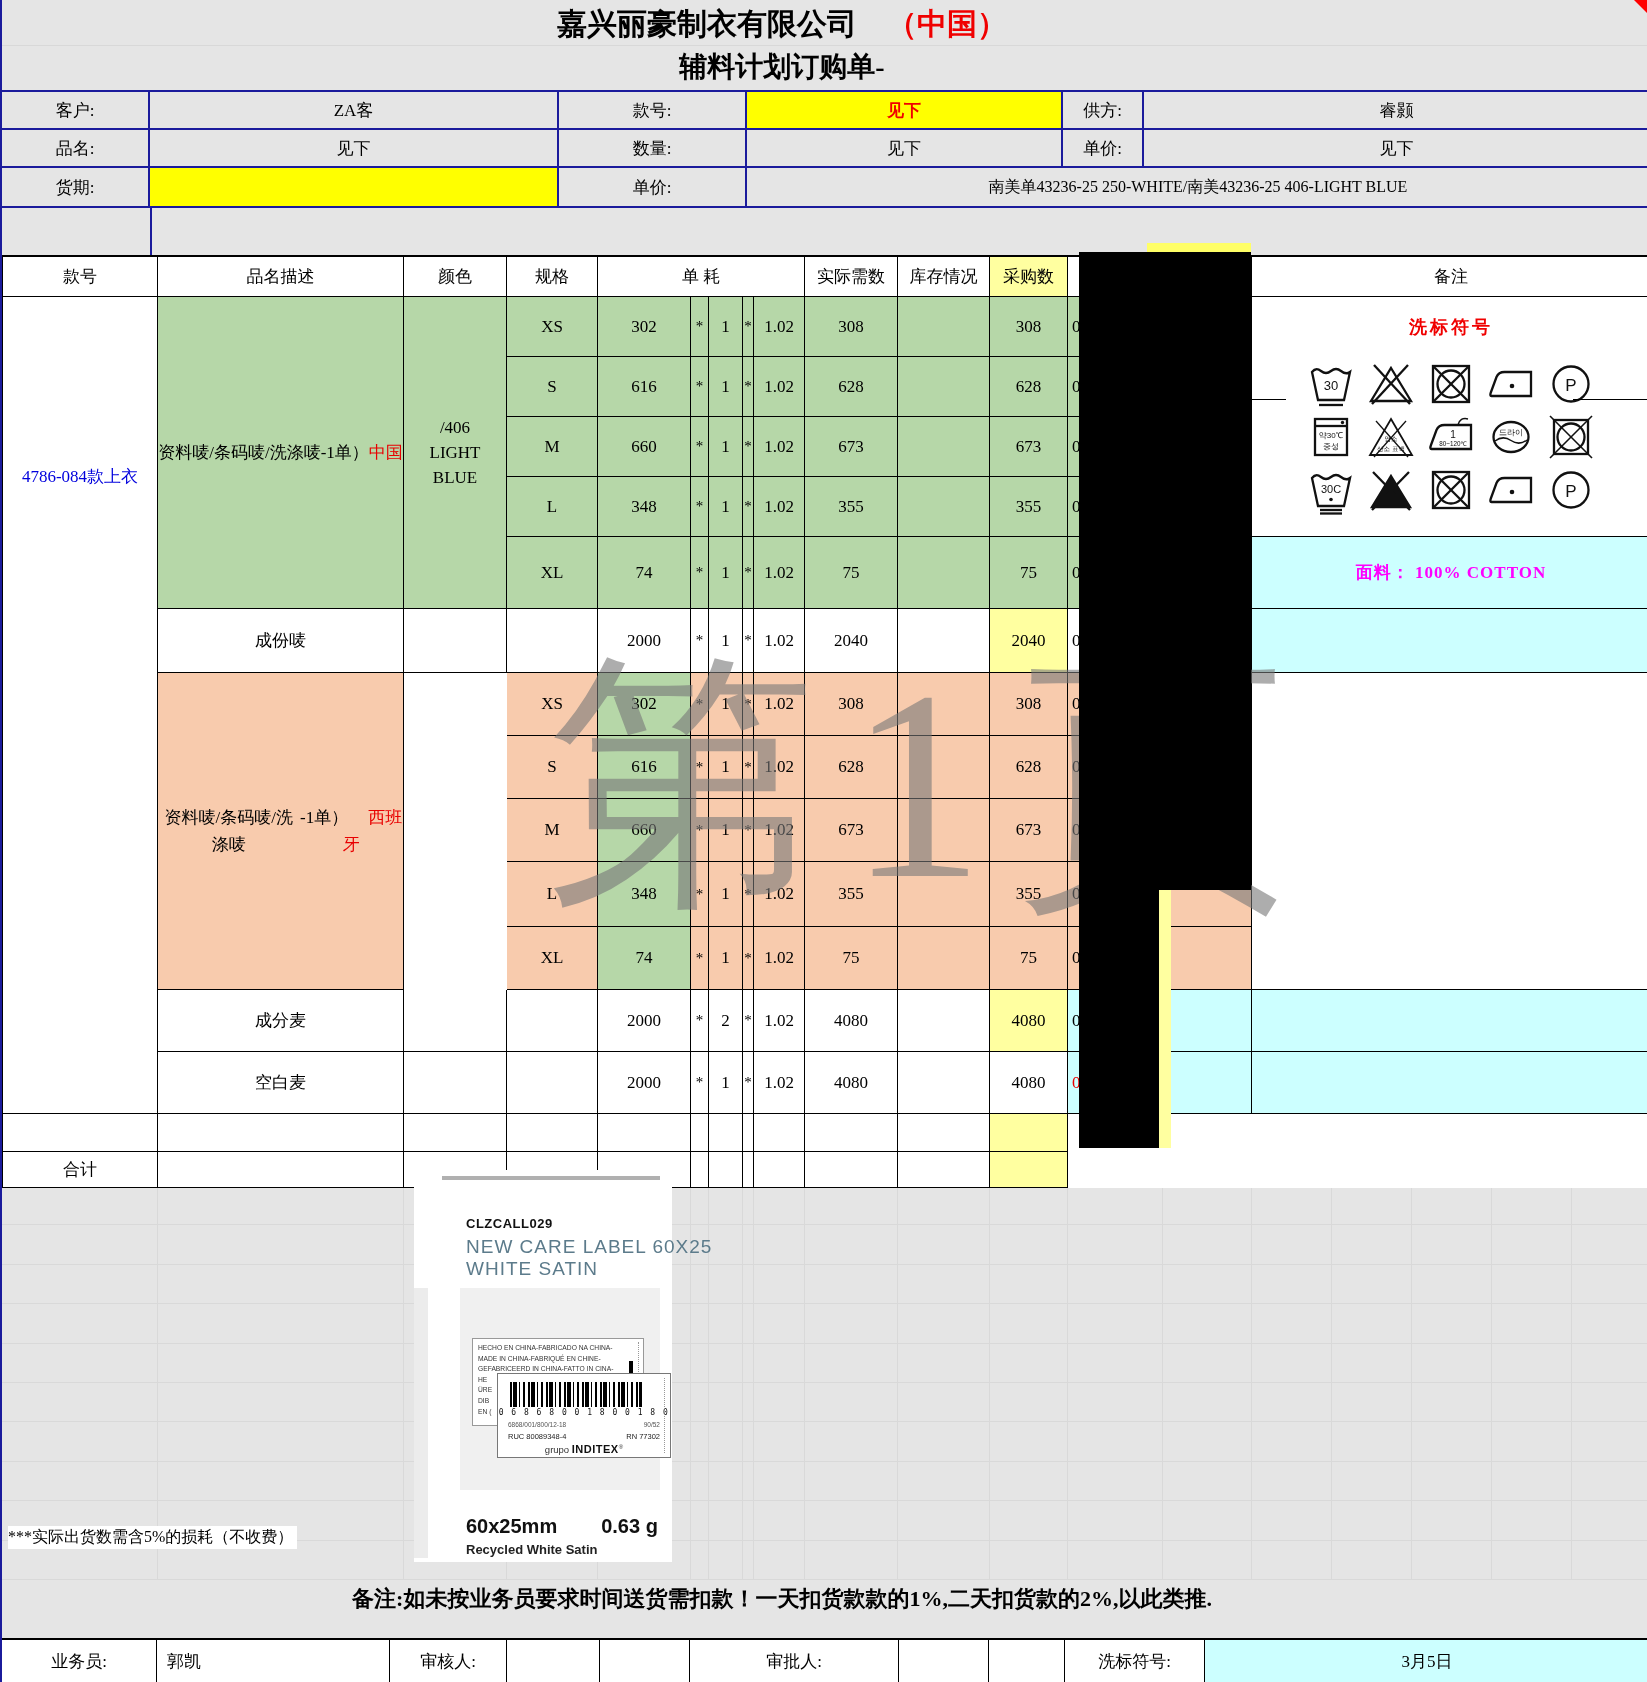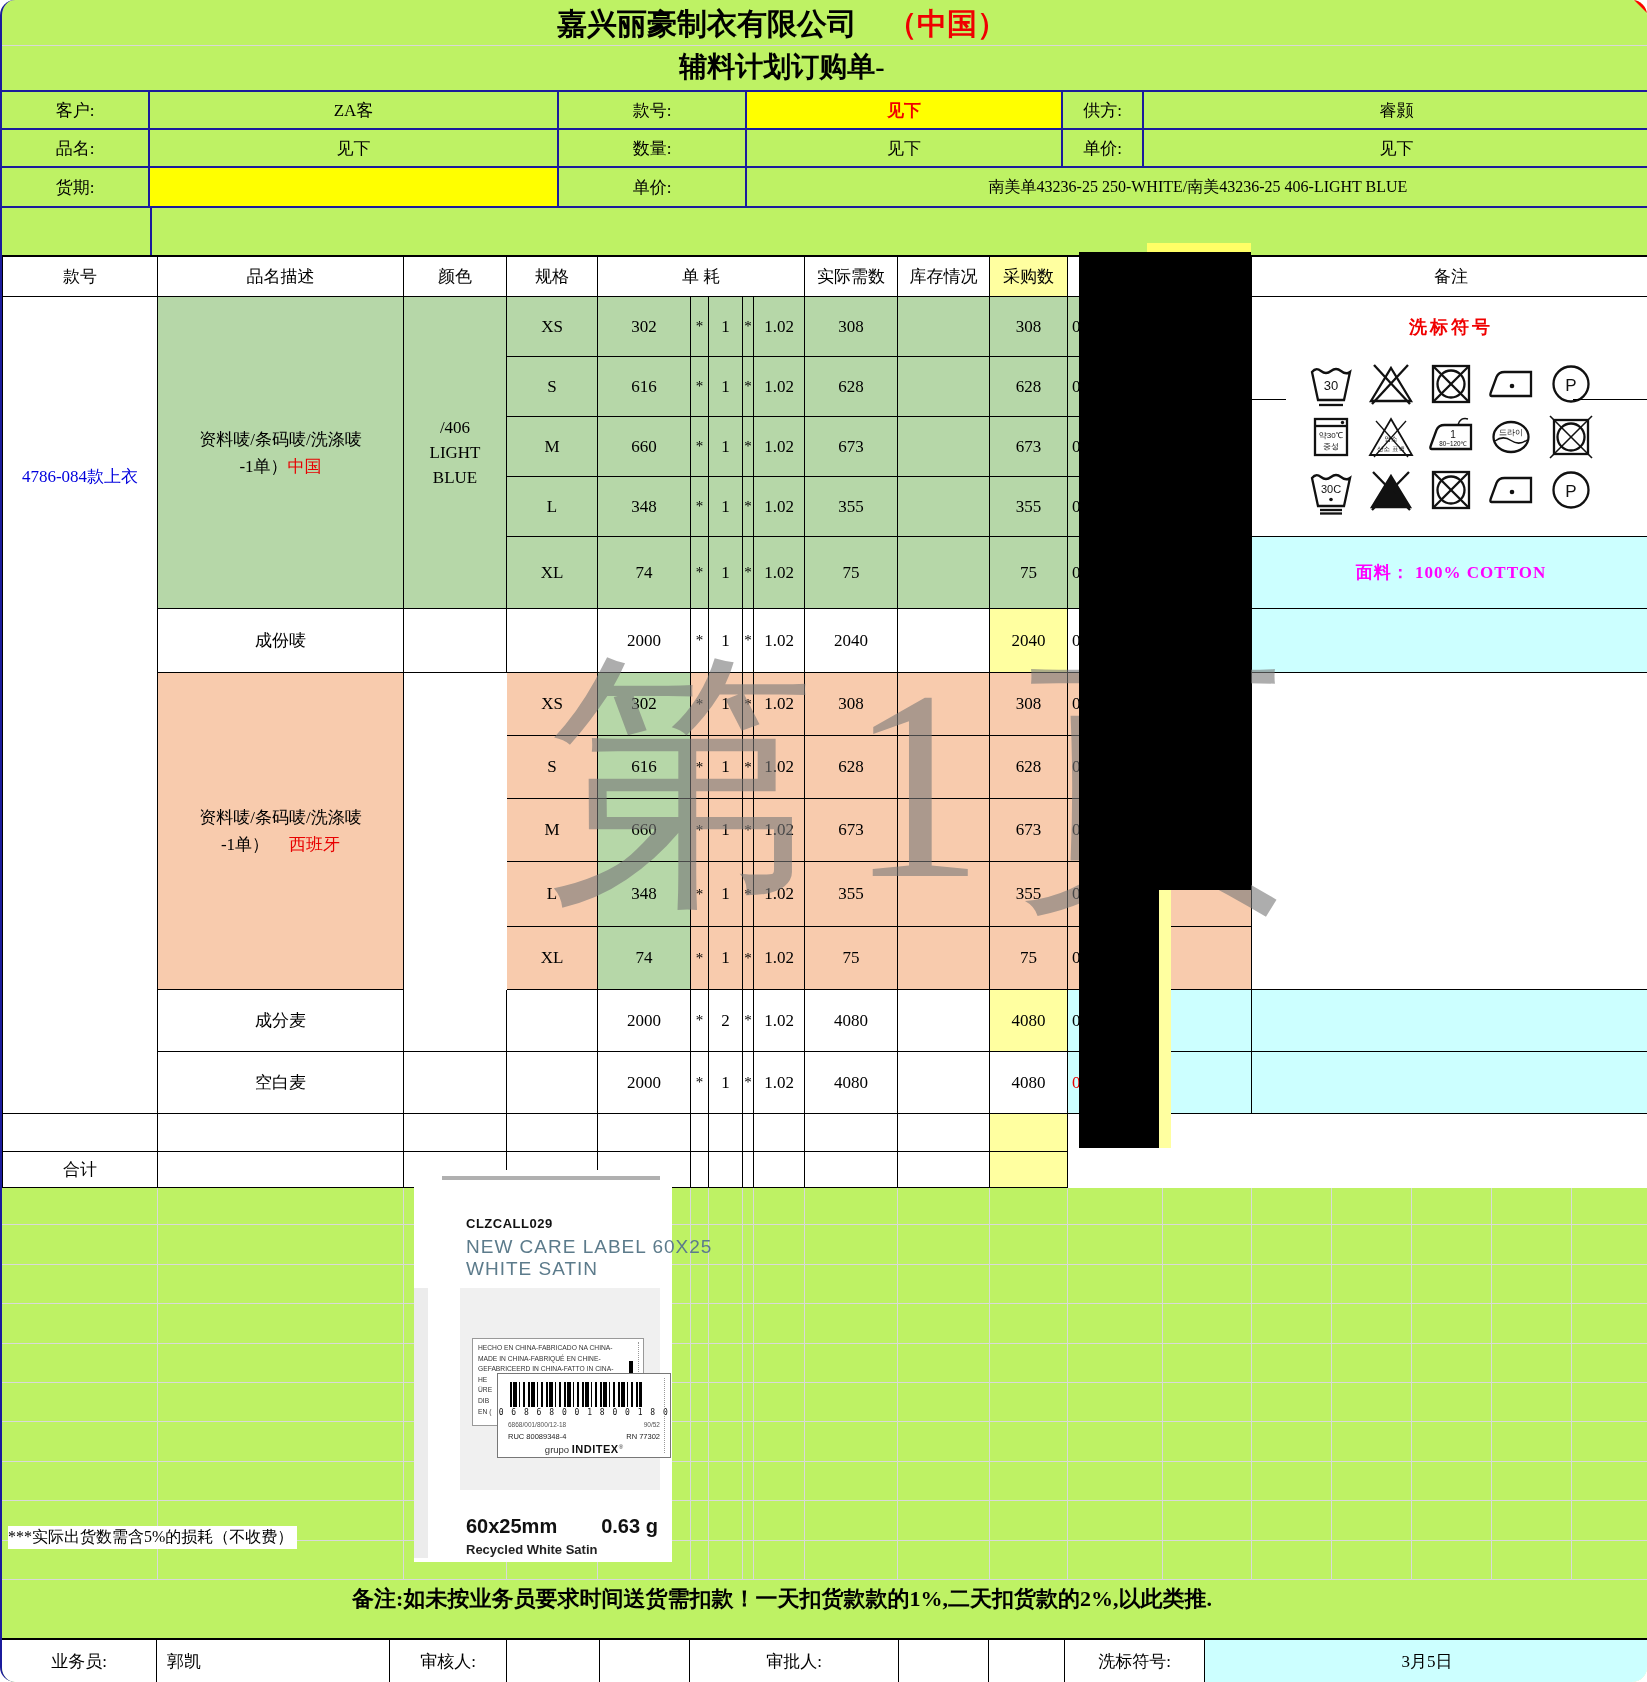--- a/index.html
+++ b/index.html
@@ -1,17 +1,17 @@
 <!DOCTYPE html>
 <html><head>
 <meta charset="utf-8">
 <style>
   html,body{margin:0;padding:0;background:#fff;}
-  #sheet{position:relative;width:1647px;height:1682px;background:#bef264;overflow:hidden;
-         font-family:"Liberation Serif","DejaVu Serif",serif;color:#000;border-left:2px solid #1b1b9c;box-sizing:border-box;border-radius:15px;}
+  #sheet{position:relative;width:1647px;height:1682px;background:#e5e5e5;overflow:hidden;
+         font-family:"Liberation Serif","DejaVu Serif",serif;color:#000;border-left:2px solid #1b1b9c;box-sizing:border-box;}
   .abs{position:absolute;}
   
   .t1{top:2px;left:0;width:1560px;height:43px;text-align:center;font-size:30px;font-weight:bold;line-height:43px;}
   .t1 .red{color:#f00000;}
   .t2{top:46px;left:0;width:1560px;height:42px;text-align:center;font-size:28px;font-weight:bold;line-height:42px;}
   .ln-light{top:45px;left:0;width:1647px;height:0;border-top:1px solid #d8d8d8;}
   .corner{top:0;right:0;width:0;height:0;border-left:13px solid transparent;border-top:13px solid #f00;z-index:6;}
   
   .info{top:90px;left:0;width:1647px;display:grid;grid-template-columns:148px 409px 188px 316px 81px 505px;
         grid-template-rows:38px 38px 40px;border-top:2px solid #1b1b9c;z-index:2;}
@@ -27,21 +27,21 @@
        grid-template-columns:155px 246px 103px 91px 93px 18px 34px 11px 51px 93px 92px 78px 184px 398px;
        grid-template-rows:40px 60px 60px 60px 60px 72px 64px 63px 63px 63px 65px 63px 62px 62px 38px 36px;
        border-top:2px solid #000;border-left:1px solid #000;z-index:2;}
   .c{border-right:1px solid #000;border-bottom:1px solid #000;display:flex;align-items:center;justify-content:center;
      font-size:17px;overflow:hidden;position:relative;background:#fff;}
   .grn{background:#b6d7a8;} .org{background:#f8cbad;} .gy{background:#ffffa0;} .cyn{background:#ccffff;}
   .noR{border-right:none;} .nb{border-right:none;border-bottom:none;background:#fff;}
   .st{font-size:15px;}
   .cut{justify-content:flex-start;padding-left:4px;}
   .redtx{color:#e80000;}
-  .desc{flex-direction:column;line-height:27px;text-align:center;}
+  .desc{line-height:27px;text-align:center;}
   .col3{flex-direction:column;line-height:25px;}
   .styleno{align-items:flex-start;padding-top:168px;color:#0000dd;}
   .remark-sym{flex-direction:column;justify-content:flex-start;padding-top:18px;}
   .caretitle{color:#f00000;font-weight:bold;font-size:18px;letter-spacing:3px;margin-bottom:18px;}
   .symgrid{display:flex;flex-wrap:wrap;width:300px;}
   .csym{width:60px;height:53px;display:inline-flex;align-items:center;justify-content:center;}
   .seg{height:1px;background:#000;z-index:4;}
   .fabric{color:#ff00ff;font-weight:bold;font-size:17px;letter-spacing:1px;}
   
   .wm{left:545px;top:650px;font-size:270px;line-height:1;letter-spacing:32px;color:#787878;opacity:.6;z-index:30;white-space:nowrap;pointer-events:none;}

